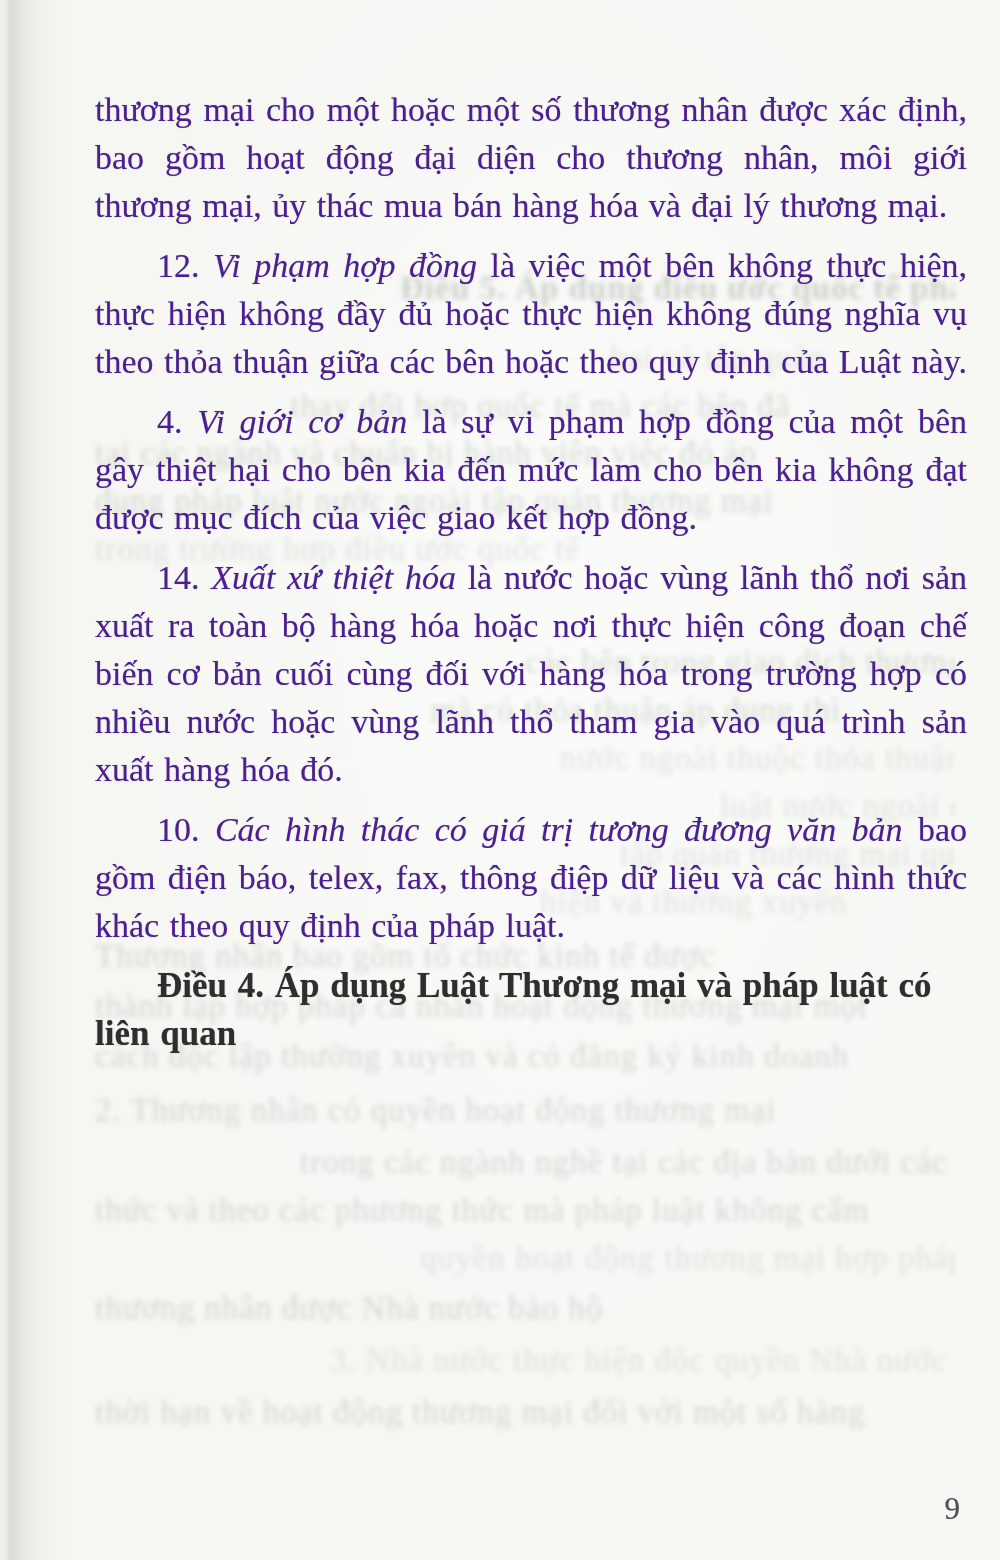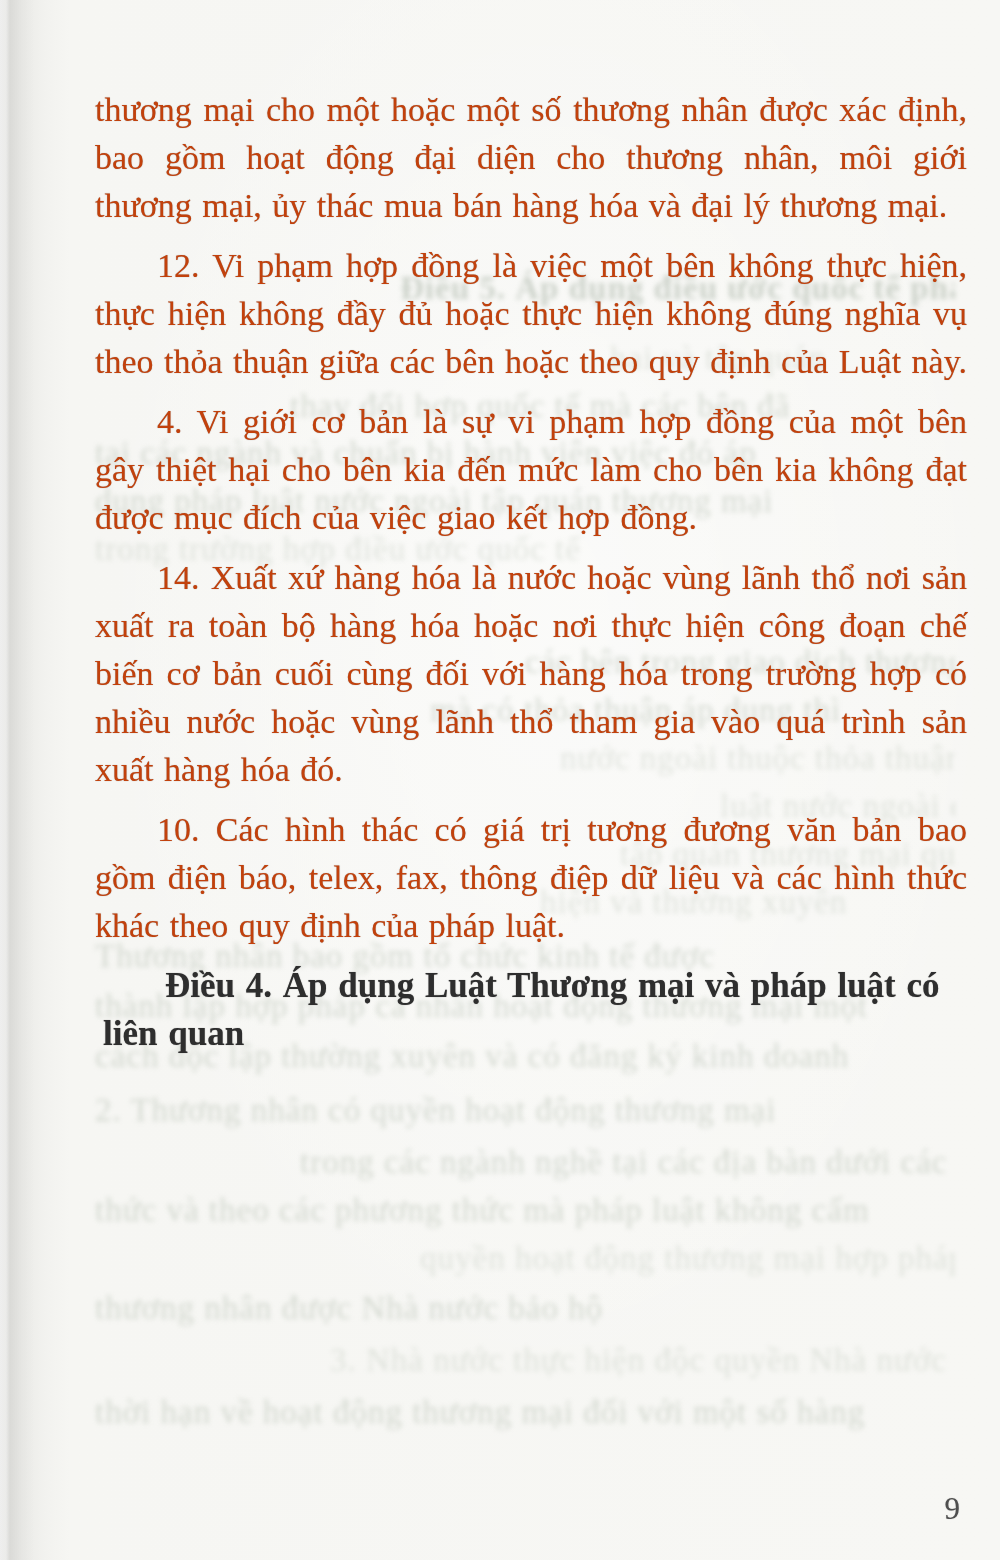--- a/index.html
+++ b/index.html
@@ -49,30 +49,30 @@
     position: absolute;
     left: 95px;
     top: 86px;
     width: 872px;
     z-index: 2;
   }
   .para {
     margin: 0 0 12px 0;
     font-size: 34px;
     line-height: 48px;
-    color: #c2410c;
+    color: #4c1d95;
     text-align: justify;
     text-indent: 62px;
     text-shadow: 0 0 1px rgba(55,55,55,0.45);
     word-spacing: 2px;
   }
   .para.continuation { text-indent: 0; }
-  .term-italic { }
+  .term-italic { font-style: italic; }
   .article-heading {
-    margin: 0 0 14px 8px;
+    margin: 0 0 14px 0;
     font-size: 35px;
     line-height: 48px;
     font-weight: bold;
     color: #2e2e2e;
     text-align: left;
     text-indent: 62px;
     text-shadow: 0 0 1px rgba(45,45,45,0.5);
     word-spacing: 2px;
   }
   .page-number {
@@ -117,21 +117,21 @@
 </div>
 
 <div class="content">
 
   <p class="para continuation">thương mại cho một hoặc một số thương nhân được xác định, bao gồm hoạt động đại diện cho thương nhân, môi giới thương mại, ủy thác mua bán hàng hóa và đại lý thương mại.</p>
 
   <p class="para"><span>12.</span> <span class="term-italic">Vi phạm hợp đồng</span> <span>là việc một bên không thực hiện, thực hiện không đầy đủ hoặc thực hiện không đúng nghĩa vụ theo thỏa thuận giữa các bên hoặc theo quy định của Luật này.</span></p>
 
   <p class="para"><span>4.</span> <span class="term-italic">Vi giới cơ bản</span> <span>là sự vi phạm hợp đồng của một bên gây thiệt hại cho bên kia đến mức làm cho bên kia không đạt được mục đích của việc giao kết hợp đồng.</span></p>
 
-  <p class="para"><span>14.</span> <span class="term-italic">Xuất xứ hàng hóa</span> <span>là nước hoặc vùng lãnh thổ nơi sản xuất ra toàn bộ hàng hóa hoặc nơi thực hiện công đoạn chế biến cơ bản cuối cùng đối với hàng hóa trong trường hợp có nhiều nước hoặc vùng lãnh thổ tham gia vào quá trình sản xuất hàng hóa đó.</span></p>
+  <p class="para"><span>14.</span> <span class="term-italic">Xuất xứ thiệt hóa</span> <span>là nước hoặc vùng lãnh thổ nơi sản xuất ra toàn bộ hàng hóa hoặc nơi thực hiện công đoạn chế biến cơ bản cuối cùng đối với hàng hóa trong trường hợp có nhiều nước hoặc vùng lãnh thổ tham gia vào quá trình sản xuất hàng hóa đó.</span></p>
 
   <p class="para"><span>10.</span> <span class="term-italic">Các hình thác có giá trị tương đương văn bản</span> <span>bao gồm điện báo, telex, fax, thông điệp dữ liệu và các hình thức khác theo quy định của pháp luật.</span></p>
 
   <h2 class="article-heading"><span>Điều 4.</span> <span>Áp dụng Luật Thương mại và pháp luật có liên quan</span></h2>
 
 
 
 </div>
 
 <div class="page-number">9</div>

